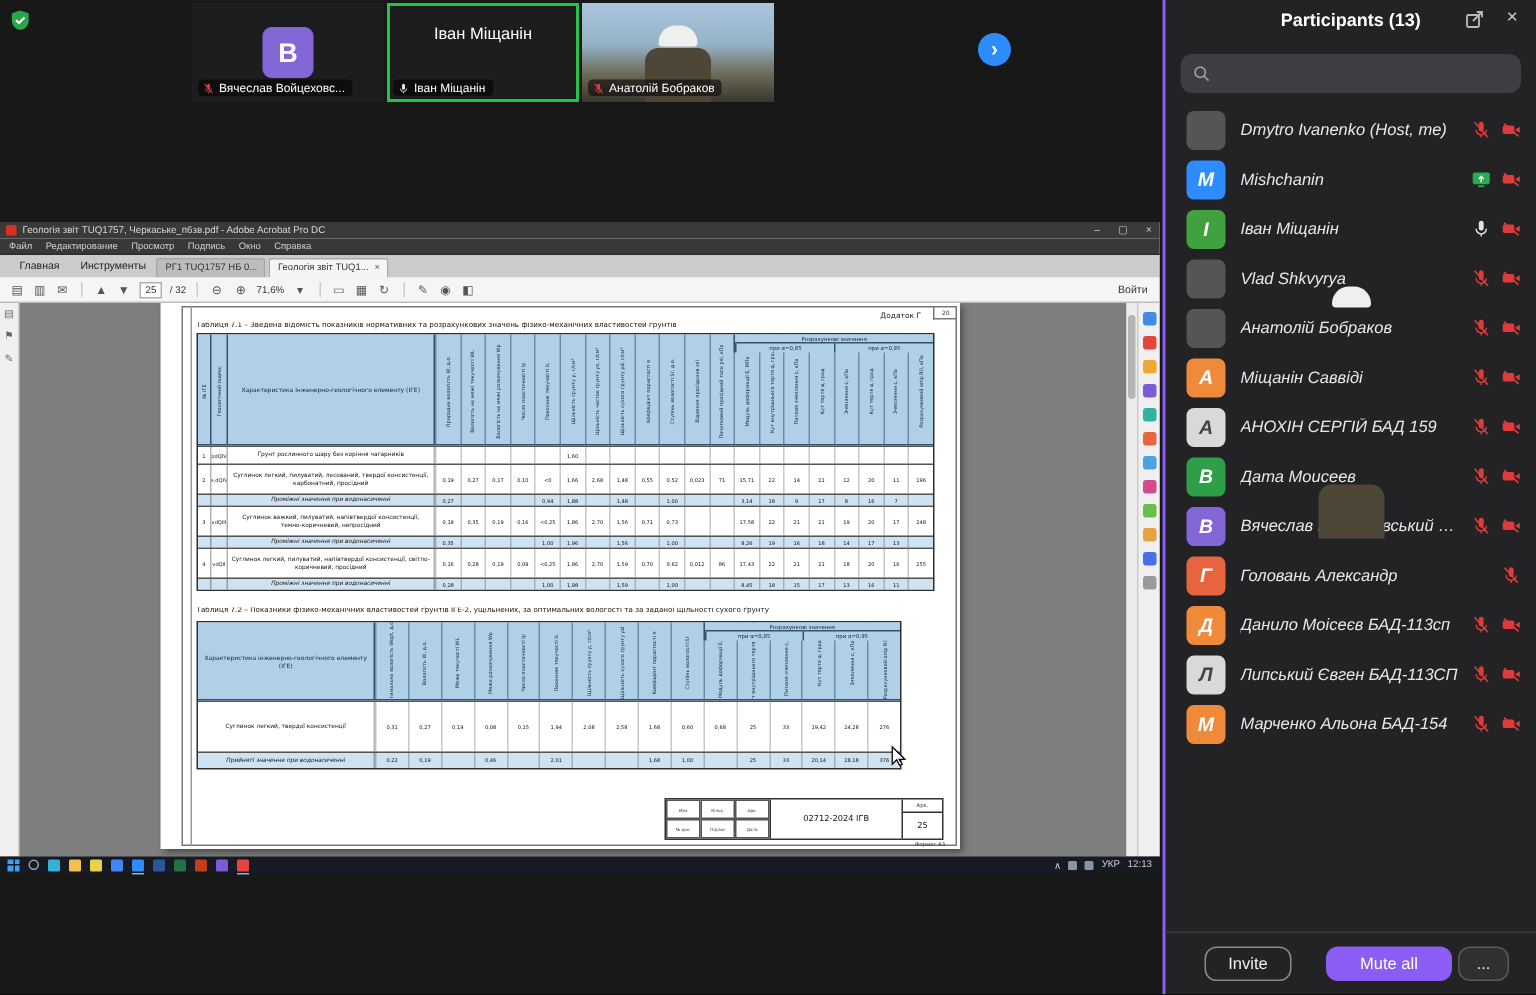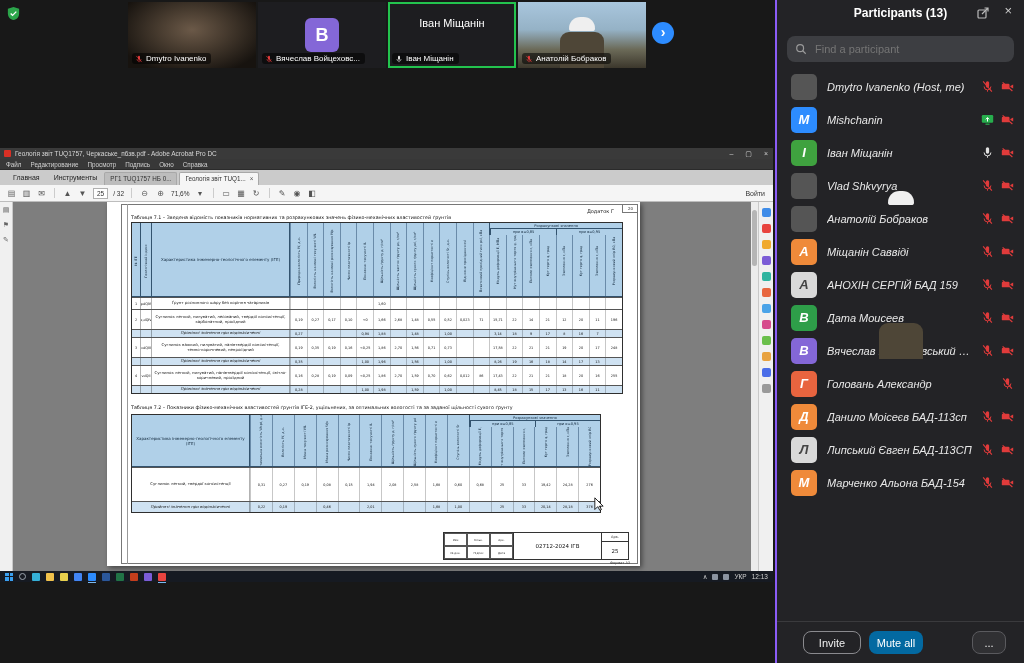--- a/index.html
+++ b/index.html
@@ -147,53 +147,38 @@
   .p-ics{display:flex;gap:7px;align-items:center;margin-left:6px;}
   .p-ics span{width:13px;height:13px;display:block;}
   .ic{width:100%;height:100%;display:block;}
   .ic.on .slash{display:none;}
   .red{color:#e03b3b;}
   .white{color:#e2e2e2;}
   #p-foot{position:absolute;left:0;right:0;bottom:0;height:42px;border-top:1px solid #3a3a3d;}
   .btn{position:absolute;top:9px;height:23px;border-radius:8px;font-size:11px;display:flex;
       align-items:center;justify-content:center;font-family:"Liberation Sans",sans-serif;}
   #btn-invite{left:26px;width:58px;border:1px solid #8a8a8e;color:#f0f0f0;background:transparent;}
-  #btn-mute{left:92px;width:54px;background:#0369a1;color:#fff;border:none;}
+  #btn-mute{left:107px;width:84px;background:#8b5cf6;color:#fff;border:none;}
   #btn-more{right:18px;width:34px;background:#303033;border:1px solid #5a5a5e;color:#eee;}
 </style>
 </head>
 <body>
 
 <div id="app">
 
   <div id="stage">
 
     <div id="shield">
       <svg viewBox="0 0 16 16">
           <path d="M8 1l6 2v5c0 4-2.6 6.3-6 7-3.4-.7-6-3-6-7V3z" fill="#2ba54a"></path>
           <path d="M5 8l2 2 4-4" stroke="#fff" stroke-width="1.5" fill="none"></path>
         </svg>
     </div>
 
     <div id="thumbs">
-        <div class="tile">
-    <div class="tile-bg ph-dmytro"></div>
-
-    <div class="tile-chip">
-      <span class="chip-mic red">
-              <svg class="ic muted" viewBox="0 0 16 16" fill="currentColor">
-                <rect x="6" y="1.5" width="4" height="8" rx="2"></rect>
-                <path d="M3.8 8a4.2 4.2 0 0 0 8.4 0" fill="none" stroke="currentColor" stroke-width="1.2"></path>
-                <line x1="8" y1="12.4" x2="8" y2="14.4" stroke="currentColor" stroke-width="1.2"></line>
-                <line class="slash" x1="2.6" y1="1.8" x2="13.4" y2="14.2" stroke="currentColor" stroke-width="1.4"></line>
-              </svg>
-            </span>
-      <span class="chip-name">Dmytro Ivanenko</span>
-    </div>
-  </div>
         <div class="tile">
     <div class="tile-bg"></div>
     <div class="tile-avatar" style="background: rgb(132, 103, 215);">В</div>
 
     <div class="tile-chip">
       <span class="chip-mic red">
               <svg class="ic muted" viewBox="0 0 16 16" fill="currentColor">
                 <rect x="6" y="1.5" width="4" height="8" rx="2"></rect>
                 <path d="M3.8 8a4.2 4.2 0 0 0 8.4 0" fill="none" stroke="currentColor" stroke-width="1.2"></path>
                 <line x1="8" y1="12.4" x2="8" y2="14.4" stroke="currentColor" stroke-width="1.2"></line>
@@ -777,21 +762,20 @@
           </svg>
       </span>
       <span id="panel-x">×</span>
     </div>
 
     <div id="p-search">
       <svg viewBox="0 0 14 14" fill="none" stroke="#9a9a9a" stroke-width="1.4">
           <circle cx="6" cy="6" r="4"></circle>
           <line x1="9" y1="9" x2="12.5" y2="12.5"></line>
         </svg>
-      <input placeholder="Find a participant" style="">
     </div>
 
     <div id="p-list">
         <div class="p-row">
     <div class="p-av ph-dmytro"></div>
     <div class="p-nm">Dmytro Ivanenko (Host, me)</div>
     <div class="p-ics">
             <span class="red">
               <svg class="ic muted" viewBox="0 0 16 16" fill="currentColor">
                 <rect x="6" y="1.5" width="4" height="8" rx="2"></rect>

